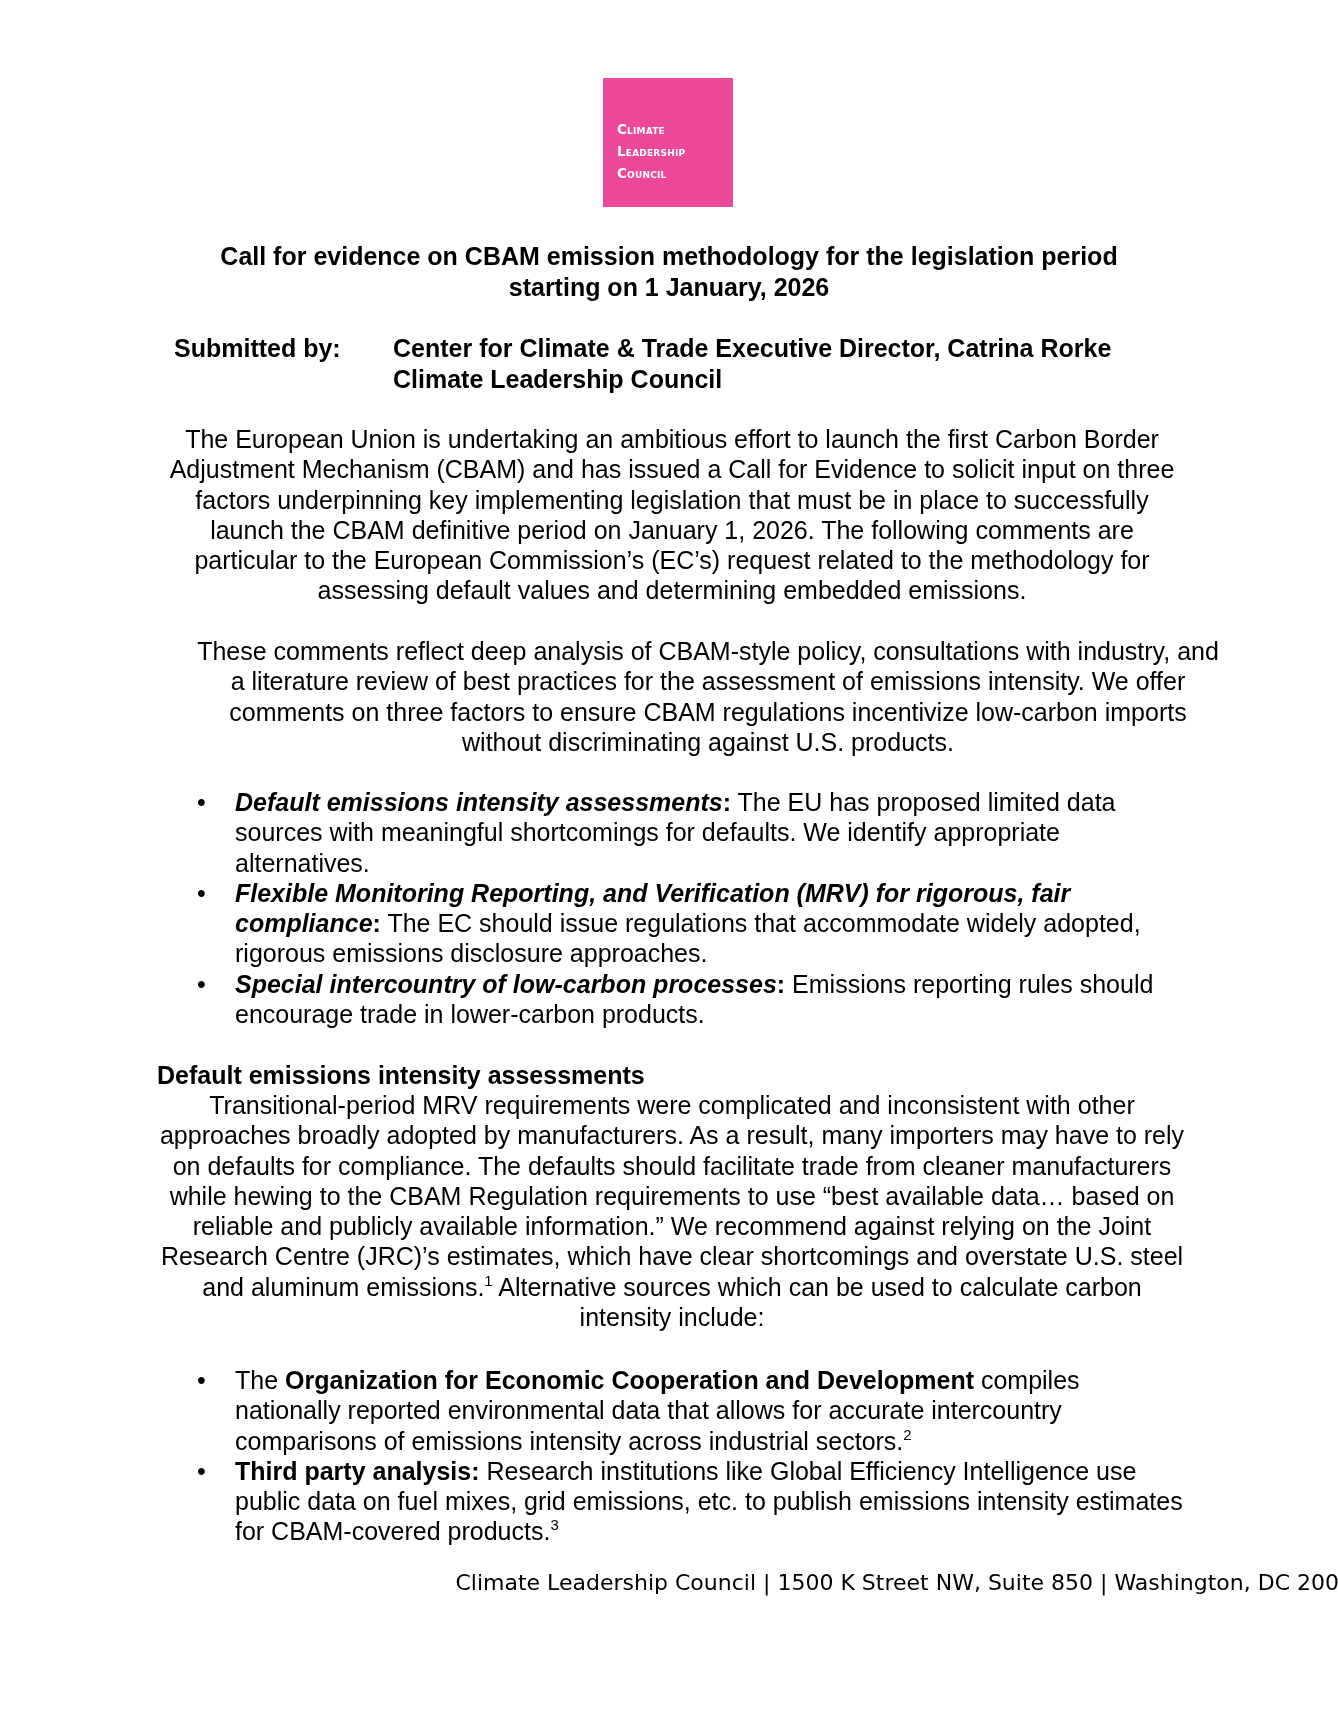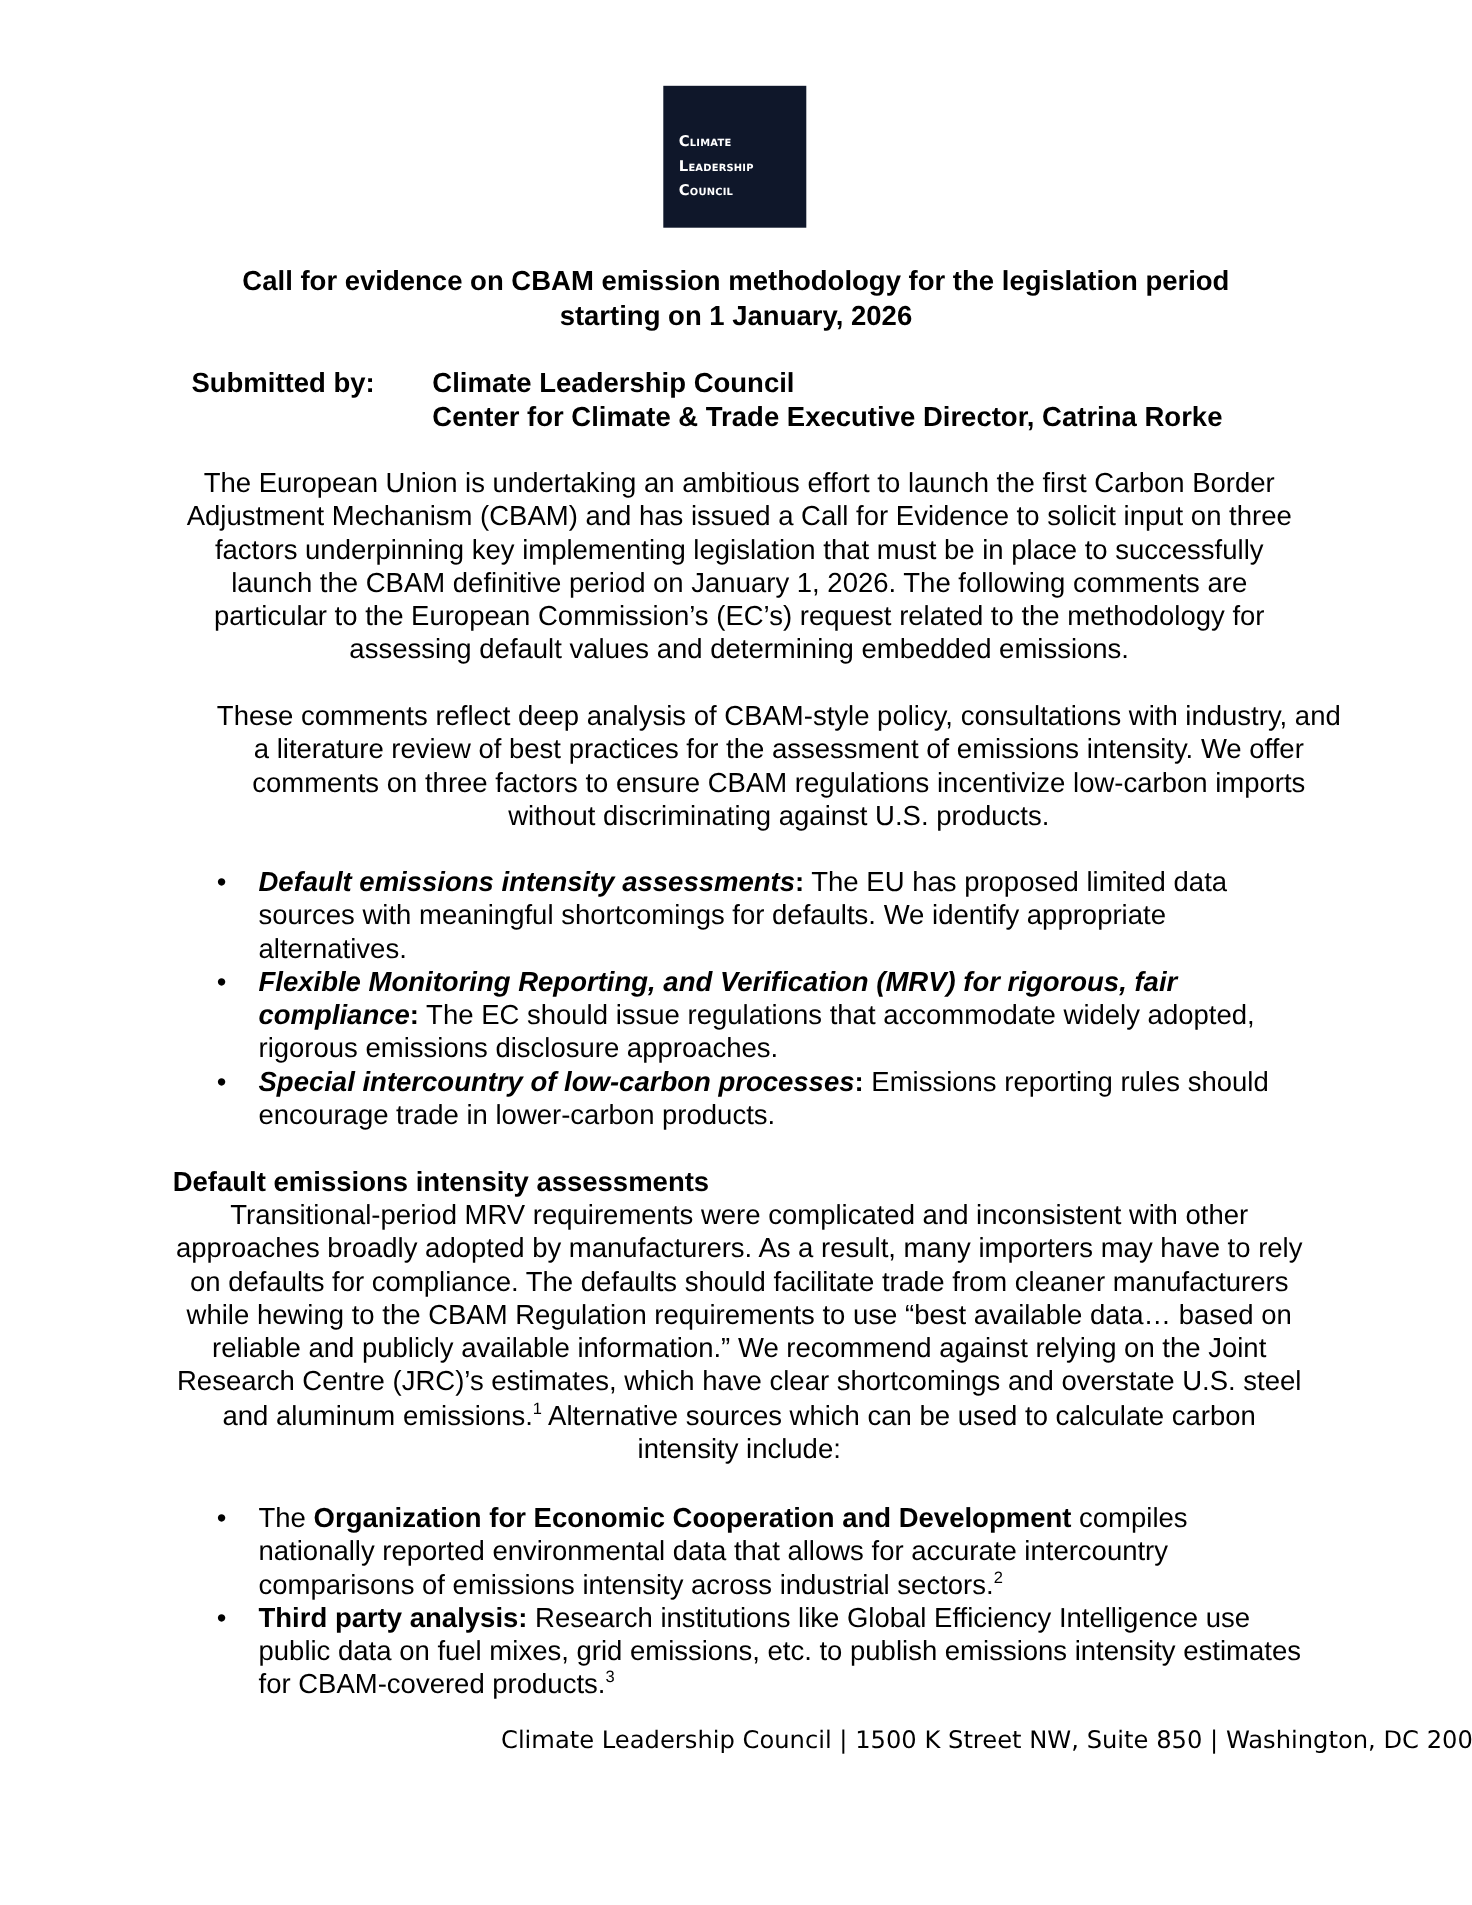--- a/index.html
+++ b/index.html
@@ -1,19 +1,19 @@
 <!DOCTYPE html>
 <html><head>
 <meta charset="utf-8">
 <style>
   html, body { margin: 0; padding: 0; background: #ffffff; }
   body { width: 1338px; height: 1732px; position: relative; overflow: hidden;
          font-family: "Liberation Sans", sans-serif; color: #000; }
   .logo { position: absolute; left: 603px; top: 78px; width: 130px; height: 129px;
-          background: #0f172a; box-sizing: border-box; padding: 40px 0 0 14px; }
+          background: #ec4899; box-sizing: border-box; padding: 40px 0 0 14px; }
   .logo-line { display: block; color: #fff; font-family: "DejaVu Sans", sans-serif;
                font-weight: bold; font-size: 13.5px; line-height: 22px; letter-spacing: 0.2px;
                font-variant: small-caps; }
   .title { position: absolute; left: 0; width: 1338px; top: 241px; text-align: center;
            font-weight: bold; font-size: 25px; line-height: 31px; }
   .submitted { position: absolute; left: 157px; top: 333px; font-weight: bold;
                font-size: 25px; line-height: 31px; }
   .submitted .label { position: absolute; left: 0; top: 0; white-space: nowrap; margin-left: 17px; }
   .submitted .vals { position: absolute; left: 236px; top: 0; white-space: nowrap; }
   .para { position: absolute; left: 157px; width: 1030px; font-size: 25px;
@@ -37,22 +37,22 @@
 </div>
 
 <div class="title">
   <div>Call for evidence on CBAM emission methodology for the legislation period</div>
   <div>starting on 1 January, 2026</div>
 </div>
 
 <div class="submitted">
   <div class="label">Submitted by:</div>
   <div class="vals">
+    <div>Center for Climate &amp; Trade Executive Director, Catrina Rorke</div>
     <div>Climate Leadership Council</div>
-    <div>Center for Climate &amp; Trade Executive Director, Catrina Rorke</div>
   </div>
 </div>
 
 <p class="para" style="top:424px;">The European Union is undertaking an ambitious effort to launch the first Carbon Border Adjustment Mechanism (CBAM) and has issued a Call for Evidence to solicit input on three factors underpinning key implementing legislation that must be in place to successfully launch the CBAM definitive period on January 1, 2026. The following comments are particular to the European Commission’s (EC’s) request related to the methodology for assessing default values and determining embedded emissions.</p>
 
 <p class="para" style="top:636px;margin-left:36px;">These comments reflect deep analysis of CBAM-style policy, consultations with industry, and a literature review of best practices for the assessment of emissions intensity. We offer comments on three factors to ensure CBAM regulations incentivize low-carbon imports without discriminating against U.S. products.</p>
 
 <ul class="bullets" style="top:787px;">
   <li>
     <span class="dot">•</span>

